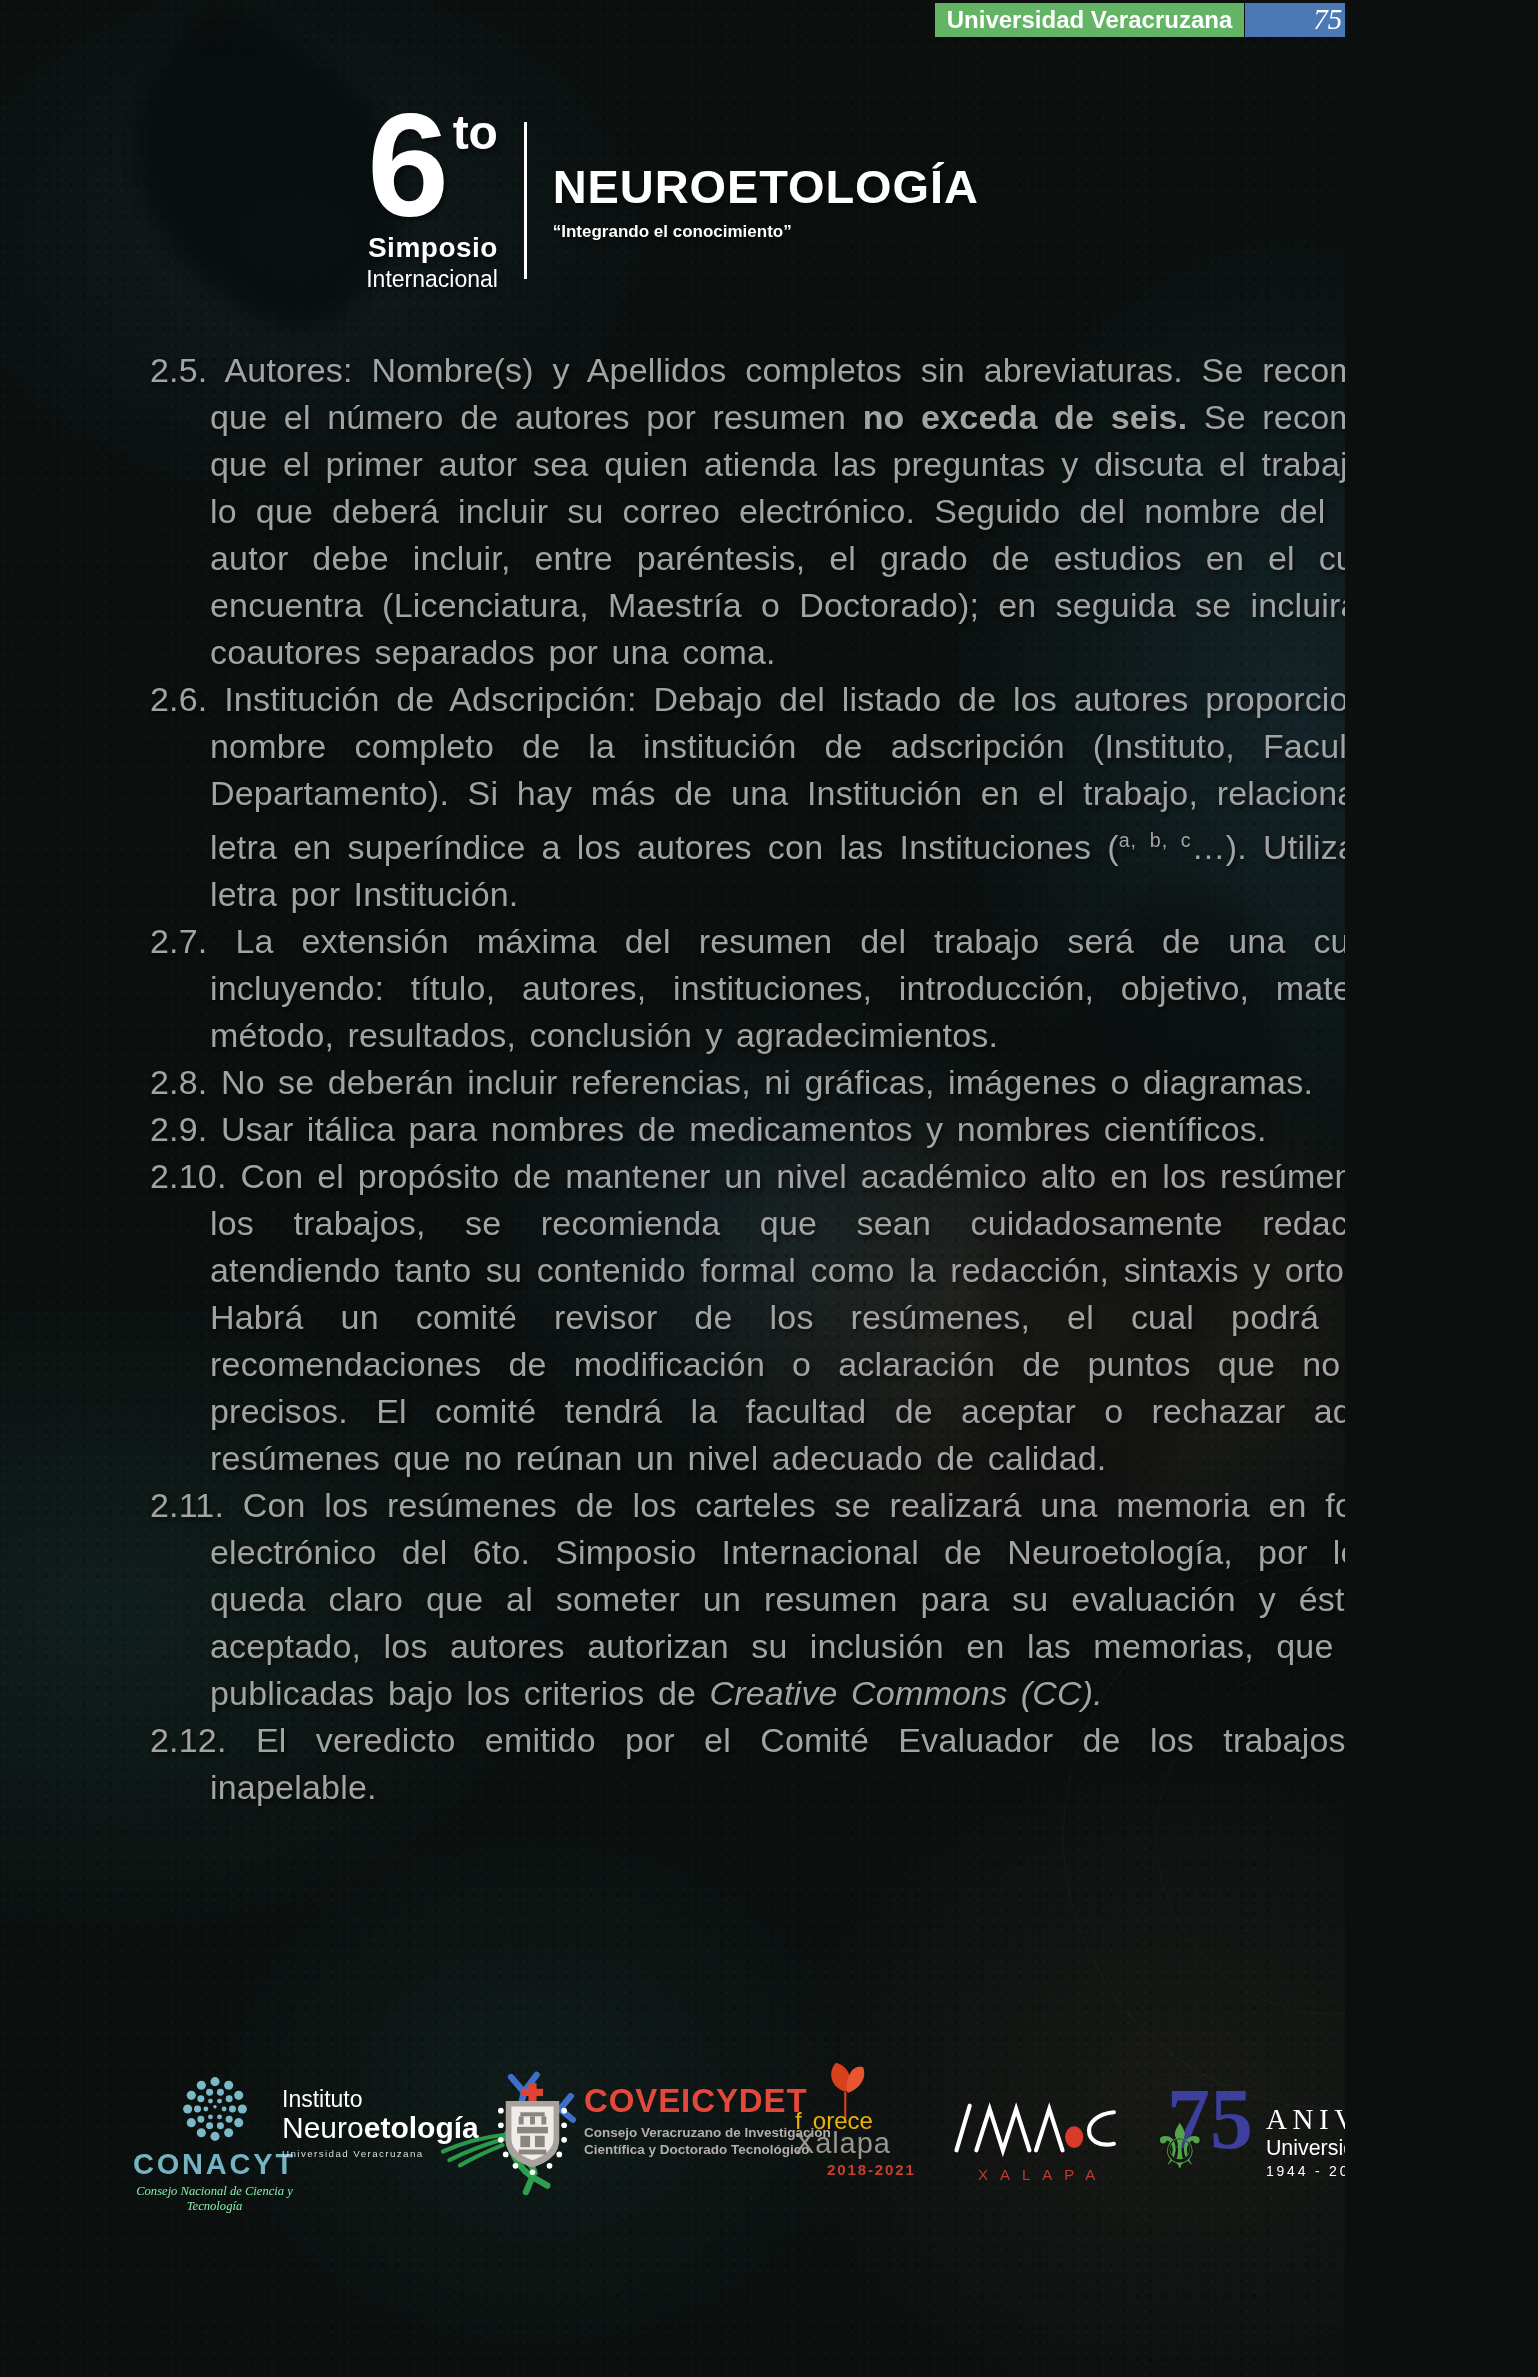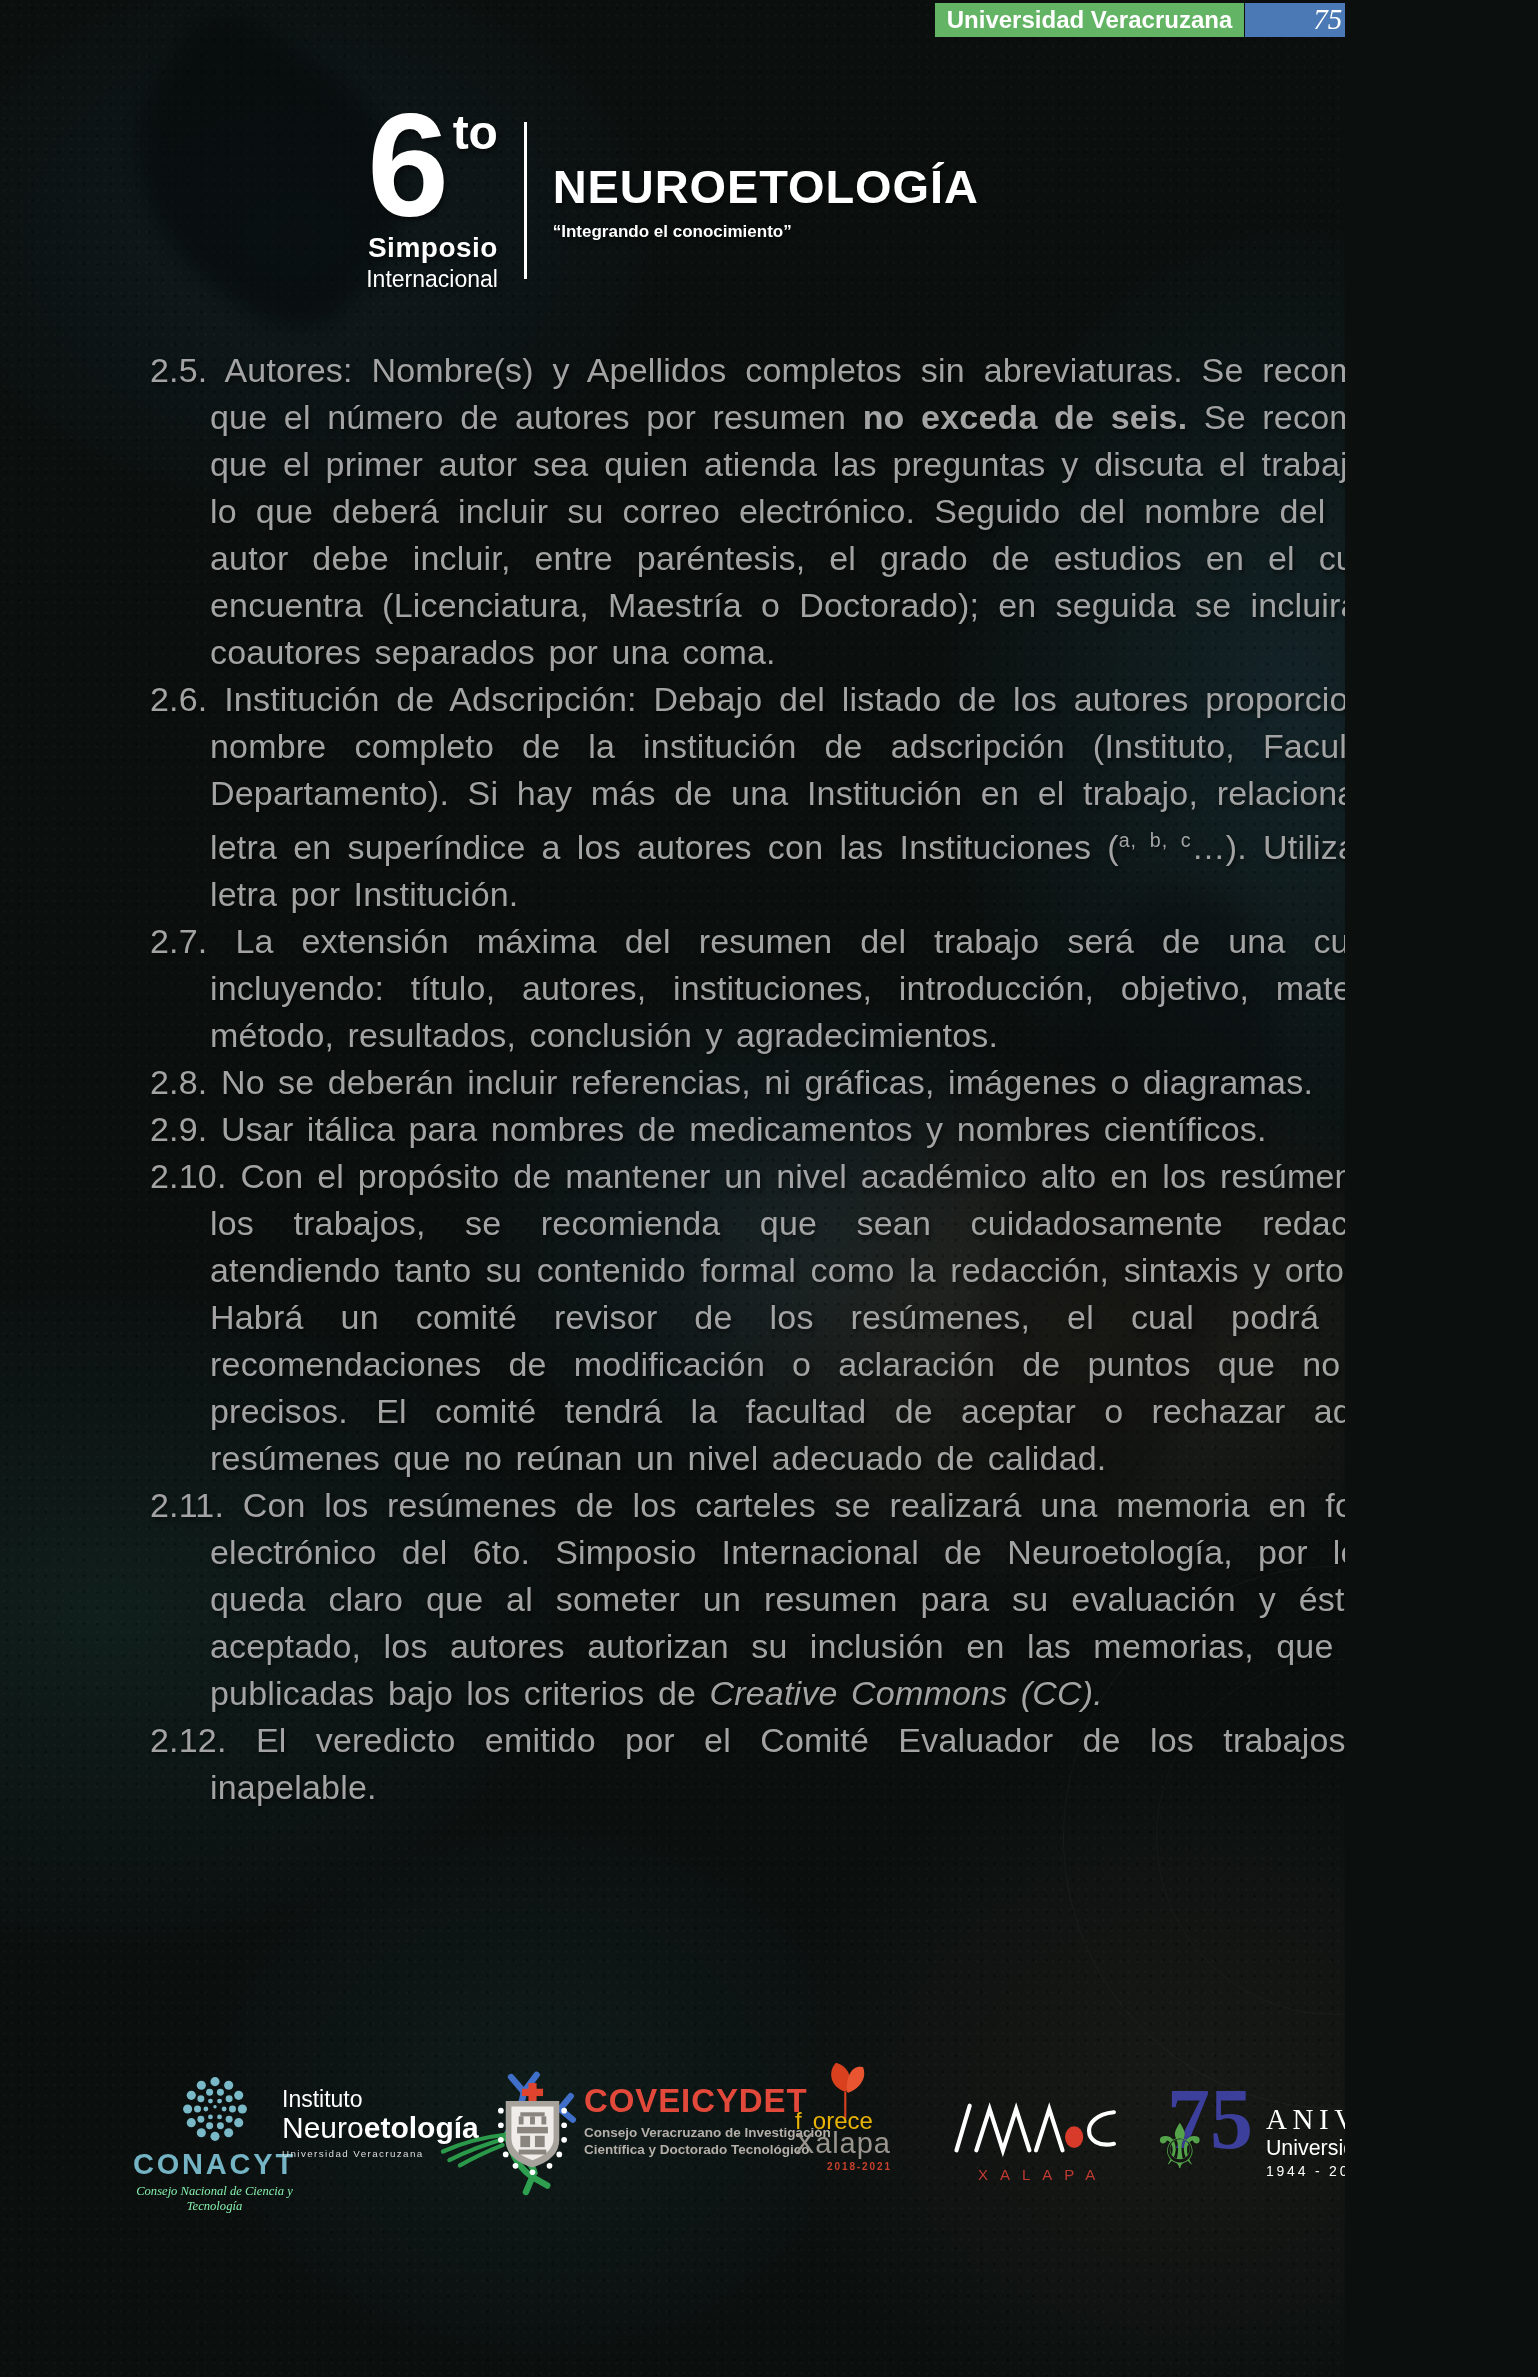--- a/index.html
+++ b/index.html
@@ -74,21 +74,21 @@
   .coveicydet{left:496px;top:24px;display:flex;gap:15px;align-items:flex-start;}
   .cov-shield{width:73px;height:93px;}
   .cov-name{color:#e2493b;font-size:33px;font-weight:bold;letter-spacing:0.9px;}
   .cov-tag{color:#b5afa9;font-size:13.5px;font-weight:bold;line-height:1.3;margin-top:3.7px;}
 
   .florece{left:795px;top:1.9px;width:140px;}
   .flo-flower{width:54px;height:60px;display:block;margin-left:24px;}
   .flo-line1{font-size:24px;color:#eab308;margin-top:-13px;white-space:nowrap;}
   .flo-gap{display:inline-block;width:11.2px;}
   .flo-city{font-size:29px;color:#9a948e;margin-top:-7.5px;letter-spacing:0.9px;}
-  .flo-years{color:#c8402d;font-size:10px;letter-spacing:1.9px;margin-left:32px;margin-top:0.9px;font-weight:bold;}
+  .flo-years{color:#c8402d;font-size:15px;letter-spacing:1.9px;margin-left:32px;margin-top:0.9px;font-weight:bold;}
 
   .imac{left:943px;top:41px;width:200px;}
   .imac svg{width:191px;height:58px;}
   .imac-city{color:#c23b33;font-size:15px;letter-spacing:12px;margin-top:5.6px;margin-left:35px;}
 
   .uv75{left:1154px;top:24px;display:flex;}
   .uv75-mark{position:relative;width:110px;height:112px;}
   .uv75-num{position:absolute;left:13px;top:-5.6px;font-family:"Liberation Serif",serif;font-size:86px;font-weight:bold;color:#3c3f9b;line-height:1;}
   .uv75-fleur{position:absolute;left:-1.9px;top:28px;font-size:62px;color:#54a24a;font-family:"DejaVu Sans",sans-serif;text-shadow:0 0 1.9px rgba(0,0,0,.4);}
   .uv75-text{margin-left:1.9px;margin-top:20.5px;}

